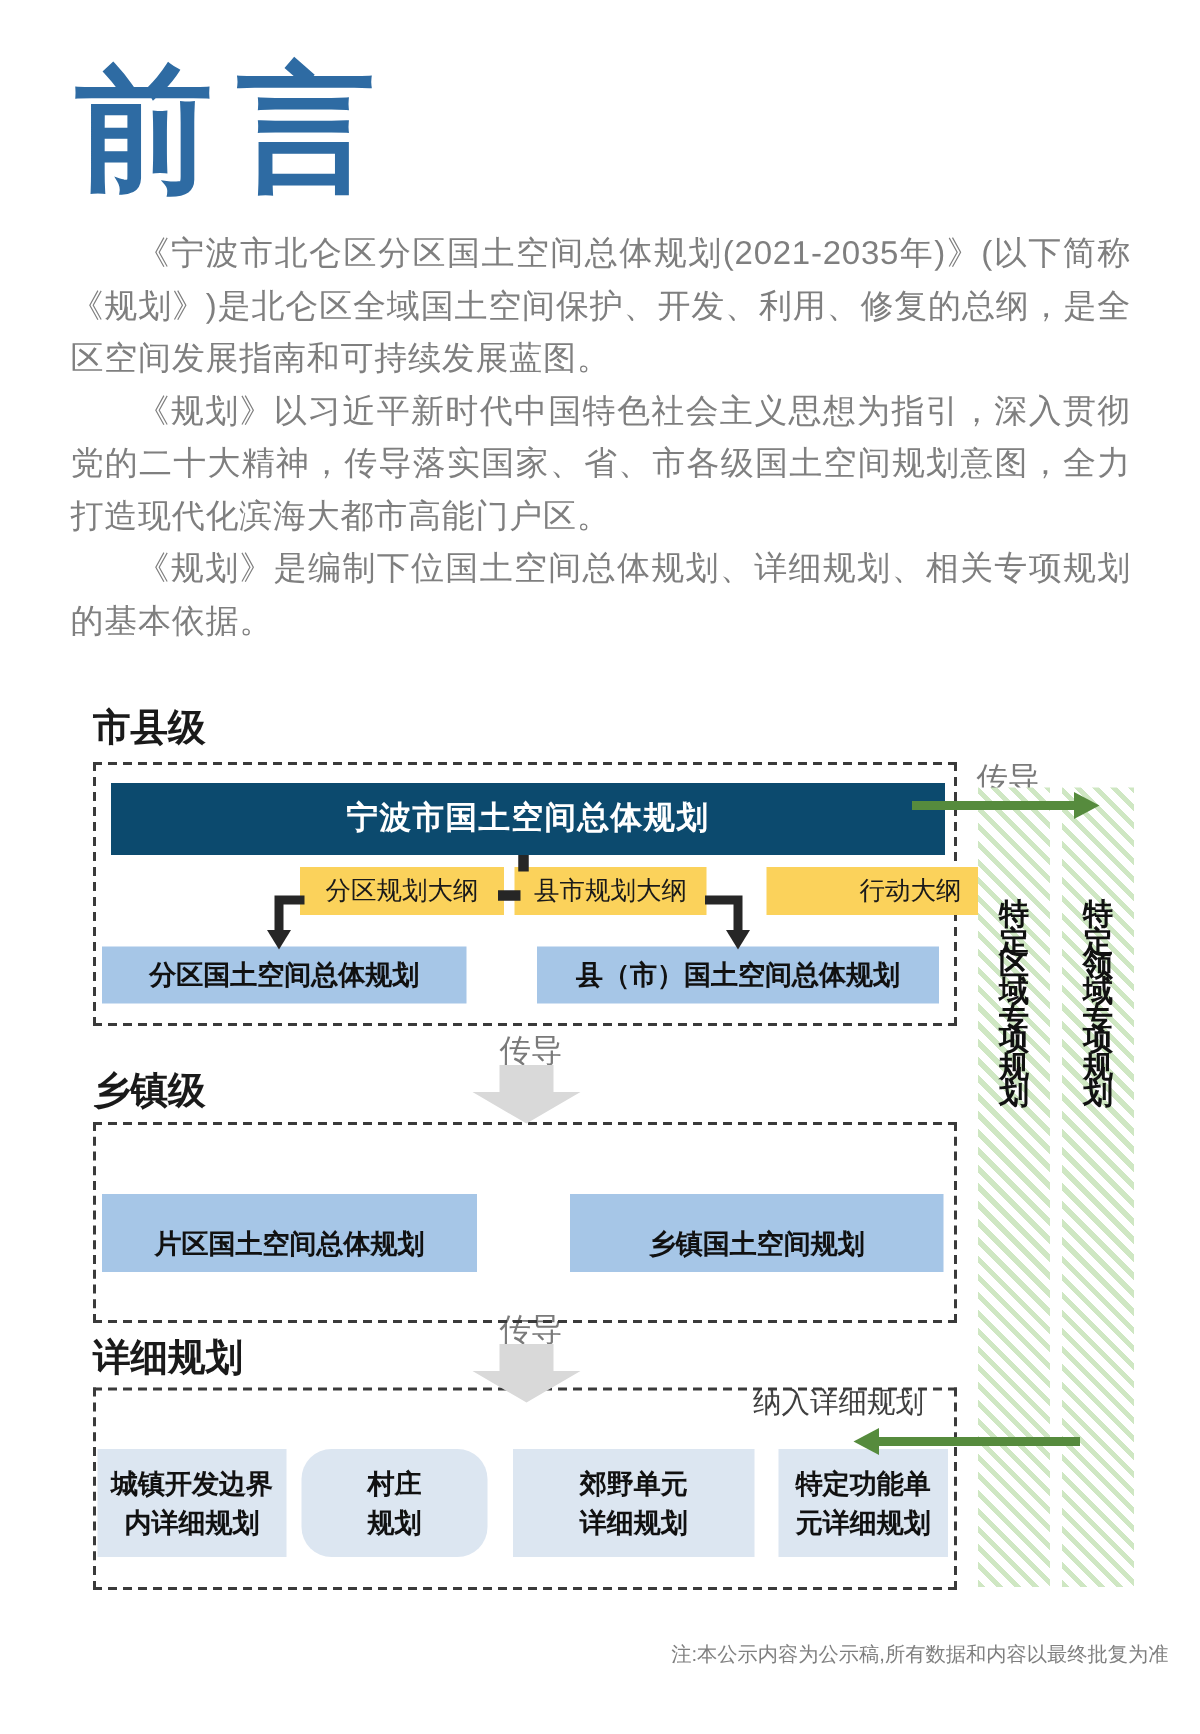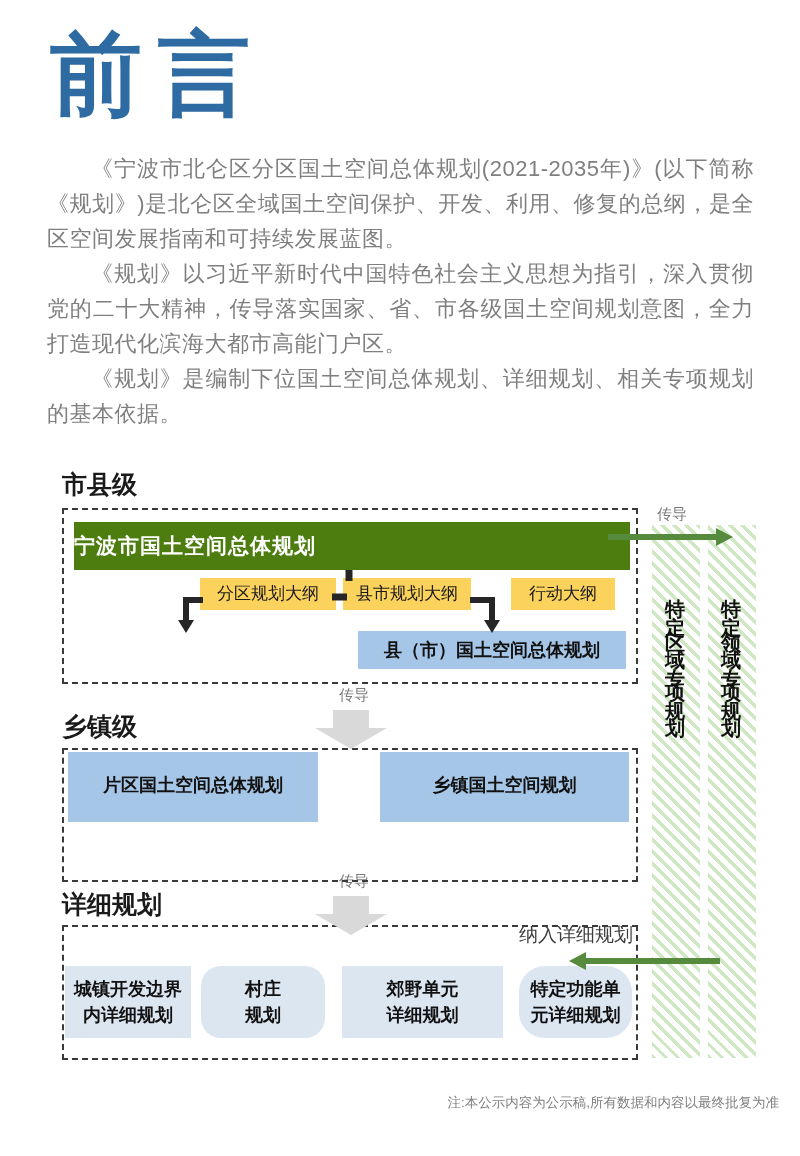--- a/index.html
+++ b/index.html
@@ -1,47 +1,47 @@
 <!DOCTYPE html>
 <html><head>
 <meta charset="utf-8">
 <style>
   html,body{margin:0;padding:0;background:#fff;}
   .page{position:relative;width:800px;height:1156px;background:#ffffff;overflow:hidden;
         font-family:"Liberation Sans","DejaVu Sans",sans-serif;}
   
-  .hero-title{position:absolute;left:50px;top:22px;width:300px;height:120px;
+  .hero-title{position:absolute;left:50px;top:34px;width:300px;height:120px;
         font-family:"DejaVu Serif",serif;font-weight:bold;font-size:92px;line-height:104px;
         color:#2E6BA3;letter-spacing:16px;}
   
   .intro{position:absolute;left:47px;top:151px;width:707px;}
   .intro p{margin:0;text-indent:2em;font-size:22px;line-height:35px;color:#7f7f7f;
         text-align:justify;letter-spacing:0.5px;}
   
   .sec-heading{position:absolute;font-size:25px;font-weight:bold;color:#1a1a1a;}
   
   .dashed-box{position:absolute;border:2px dashed #3a3a3a;box-sizing:border-box;background:transparent;}
   
-  .master-bar{position:absolute;left:74px;top:522px;width:556px;height:48px;background:#4d7c0f;
-        color:#ffffff;font-size:21px;font-weight:bold;line-height:48px;letter-spacing:1px;}
+  .master-bar{position:absolute;left:74px;top:522px;width:556px;height:48px;background:#0c4a6e;
+        color:#ffffff;font-size:21px;font-weight:bold;text-align:center;line-height:48px;letter-spacing:1px;}
   
   .ybox{position:absolute;top:578px;height:32px;background:#FBD25B;color:#1a1a1a;
         font-size:17px;text-align:center;line-height:32px;}
   
   .bbox{position:absolute;background:#A6C6E7;color:#111;font-size:18px;font-weight:bold;
         text-align:center;}
   .row1{top:631px;height:38px;line-height:38px;}
-  .row2{top:752px;height:70px;line-height:66px;}
+  .row2{top:796px;height:52px;line-height:66px;}
   
   .dbox{position:absolute;top:966px;height:72px;background:#DCE6F1;color:#111;
         font-size:18px;font-weight:bold;text-align:center;display:flex;flex-direction:column;
         justify-content:center;line-height:26px;}
   
-  .transmit{position:absolute;font-size:15px;color:#7a7a7a;width:48px;text-align:center;}
-  .incorporate{position:absolute;left:495px;top:922px;width:138px;text-align:right;
+  .transmit{position:absolute;font-size:21px;color:#7a7a7a;width:48px;text-align:center;}
+  .incorporate{position:absolute;left:478px;top:922px;width:138px;text-align:right;
         font-size:19px;color:#3f3f3f;}
   
   .stripe-bar{position:absolute;top:525px;height:533px;width:48px;
         background:repeating-linear-gradient(45deg,#CFE7C3 0px,#CFE7C3 3.5px,#ffffff 3.5px,#ffffff 8.5px);
         display:flex;justify-content:center;}
   .stripe-bar span{writing-mode:vertical-rl;font-size:20px;font-weight:bold;color:#111;
         letter-spacing:17px;padding-top:58px;}
   
   .note{position:absolute;left:404px;top:1094px;width:375px;text-align:right;
         font-size:13.5px;color:#7f7f7f;}
@@ -59,22 +59,23 @@
     <p>《规划》以习近平新时代中国特色社会主义思想为指引，深入贯彻党的二十大精神，传导落实国家、省、市各级国土空间规划意图，全力打造现代化滨海大都市高能门户区。</p>
     <p>《规划》是编制下位国土空间总体规划、详细规划、相关专项规划的基本依据。</p>
   </div>
 
   <div class="sec-heading" style="left:62px;top:468px;">市县级</div>
   <div class="dashed-box" style="left:62px;top:508px;width:576px;height:176px;"></div>
   <div class="master-bar">宁波市国土空间总体规划</div>
 
   <div class="ybox" style="left:200px;width:136px;">分区规划大纲</div>
   <div class="ybox" style="left:343px;width:128px;">县市规划大纲</div>
-  <div class="ybox" style="left:511px;width:104px;">行动大纲</div>
+  <div class="ybox" style="left:511px;width:104px;padding-left:44px;">行动大纲</div>
 
+  <div class="bbox row1" style="left:68px;width:243px;">分区国土空间总体规划</div>
   <div class="bbox row1" style="left:358px;width:268px;">县（市）国土空间总体规划</div>
 
   <div class="transmit" style="left:648px;top:505px;">传导</div>
   <div class="transmit" style="left:330px;top:686px;">传导</div>
   <div class="transmit" style="left:330px;top:872px;">传导</div>
 
   <div class="sec-heading" style="left:62px;top:710px;font-family:Liberation Mono, monospace;">乡镇级</div>
   <div class="dashed-box" style="left:62px;top:748px;width:576px;height:134px;"></div>
   <div class="bbox row2" style="left:68px;width:250px;">片区国土空间总体规划</div>
   <div class="bbox row2" style="left:380px;width:249px;">乡镇国土空间规划</div>
@@ -88,21 +89,21 @@
     <span>内详细规划</span>
   </div>
   <div class="dbox" style="left:201px;width:124px;border-radius:20px;">
     <span>村庄</span>
     <span>规划</span>
   </div>
   <div class="dbox" style="left:342px;width:161px;">
     <span>郊野单元</span>
     <span>详细规划</span>
   </div>
-  <div class="dbox" style="left:519px;width:113px;border-radius:26px;">
+  <div class="dbox" style="left:519px;width:113px;">
     <span>特定功能单</span>
     <span>元详细规划</span>
   </div>
 
   <div class="stripe-bar" style="left:652px;">
     <span>特定区域专项规划</span>
   </div>
   <div class="stripe-bar" style="left:708px;">
     <span>特定领域专项规划</span>
   </div>

